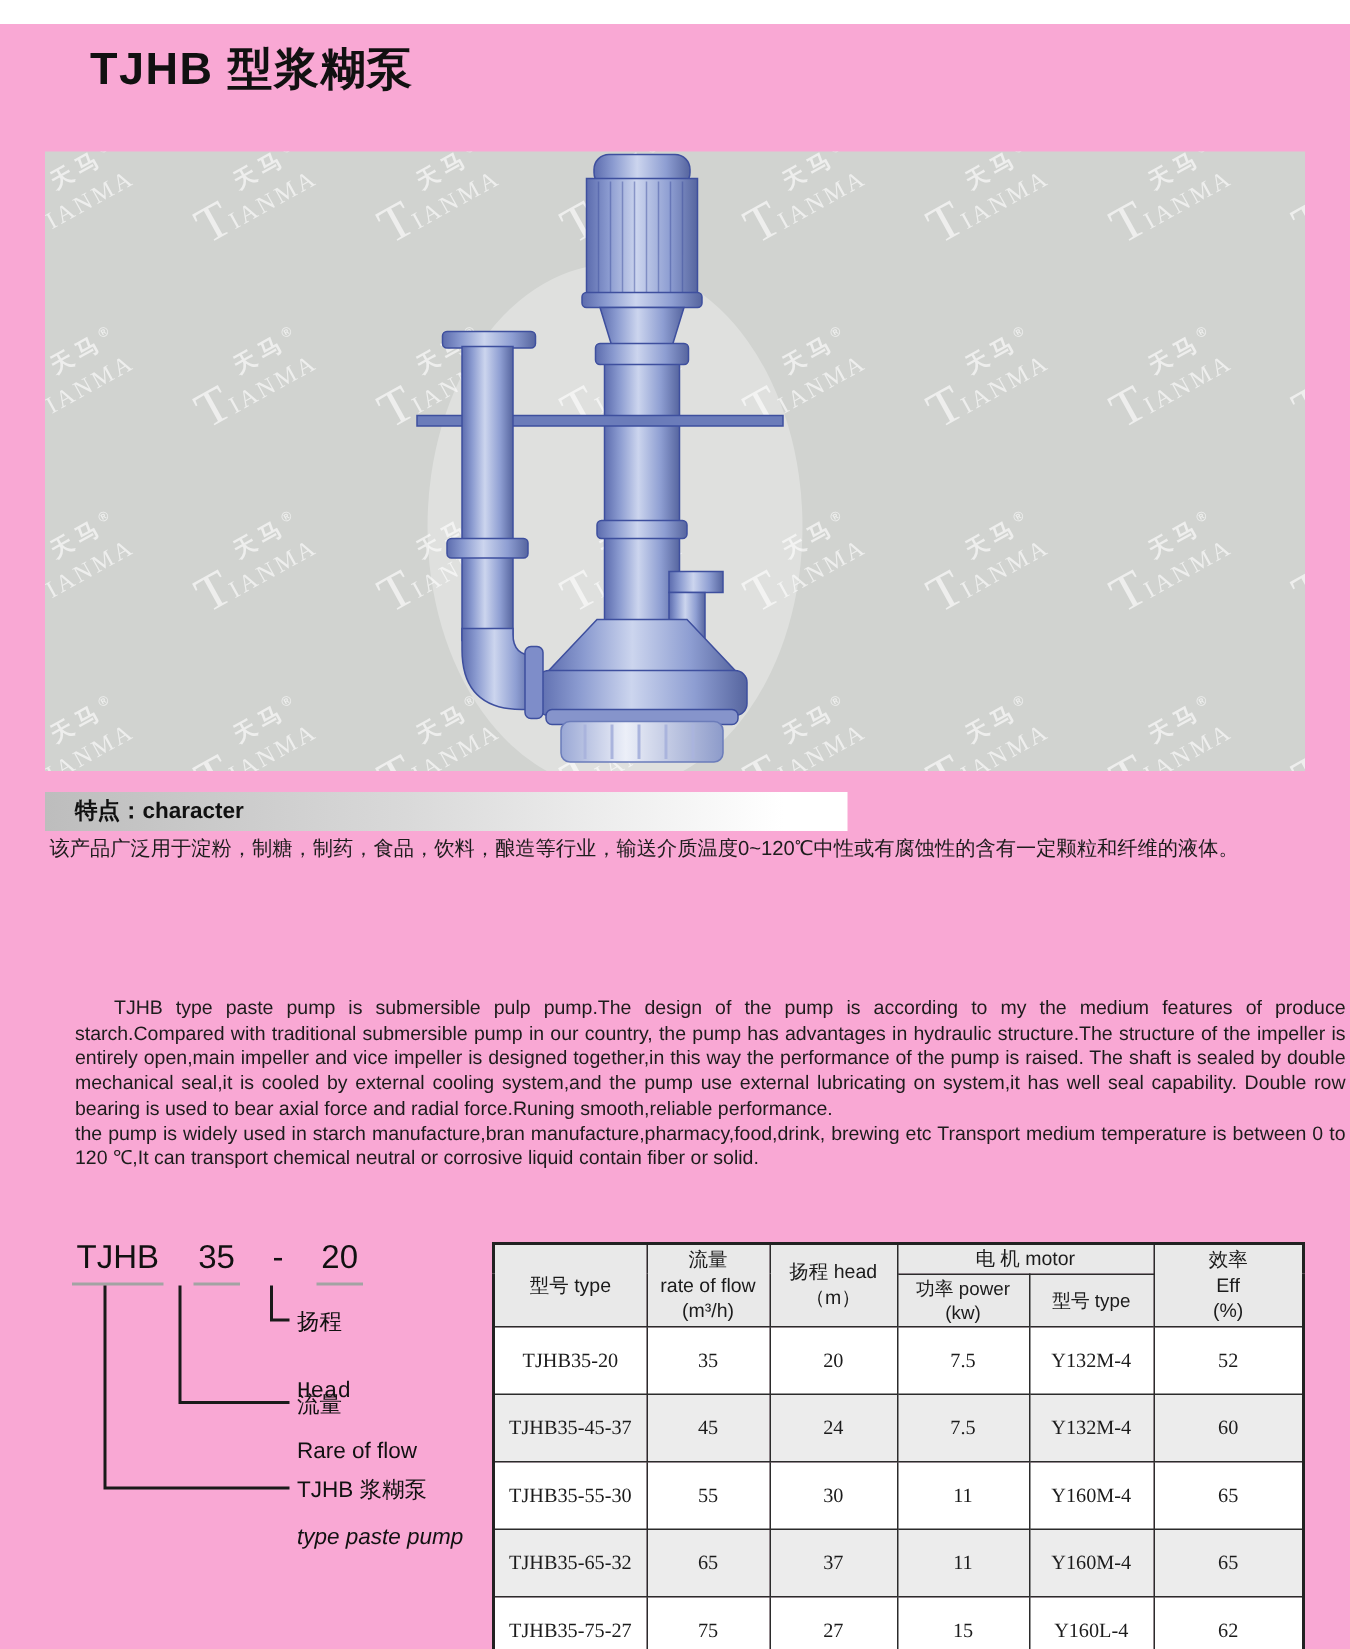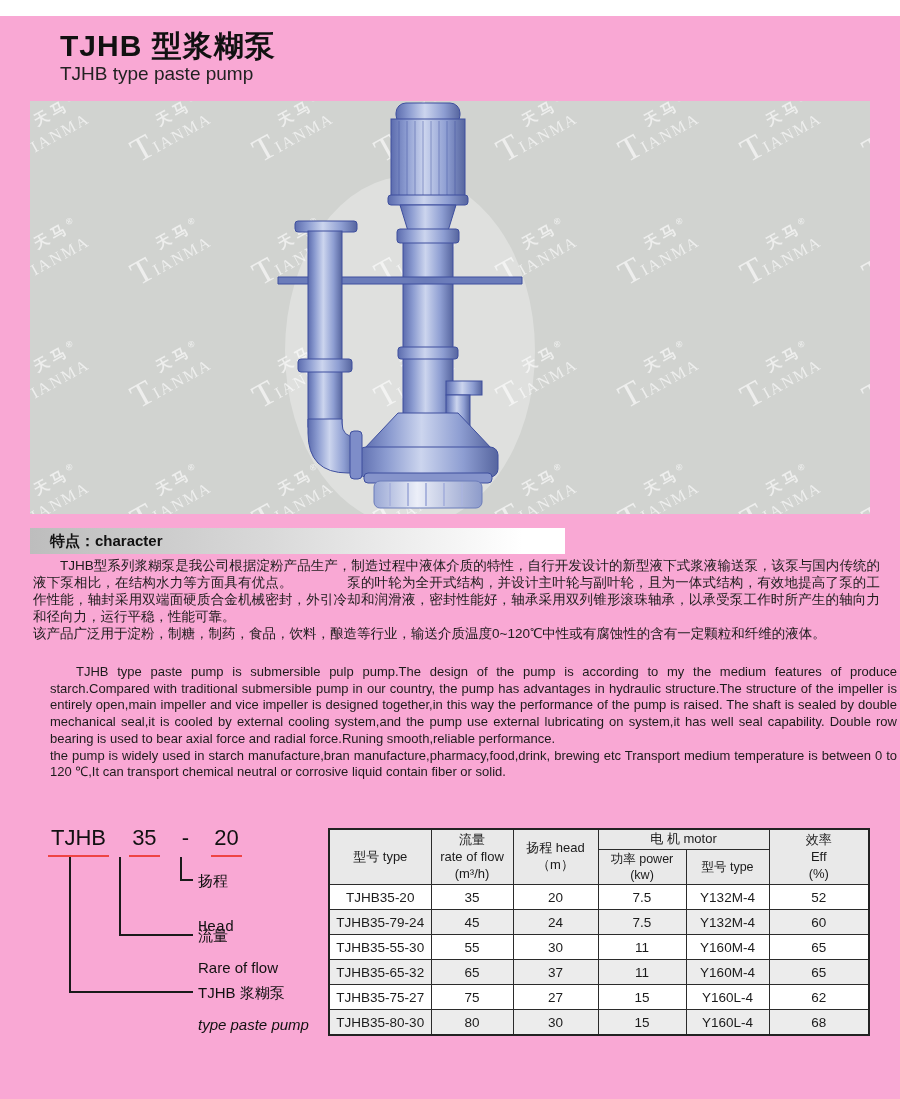--- a/index.html
+++ b/index.html
@@ -27,43 +27,42 @@
   .bar-performance { left:422px; top:764px; width:450px; }
 
   
   .cn-text { position:absolute; left:33px; top:541px; width:847px; font-size:13.5px; line-height:17px; text-align:justify; color:#1c1c1c; }
   .en-text { position:absolute; left:50px; top:648px; width:847px; font-size:13px;  line-height:16.7px; text-align:justify; color:#1c1c1c; }
   .indent { text-indent:2em; }
 
   
   .diagram { position:absolute; left:40px; top:805px; width:300px; height:260px; }
   .code-row { position:absolute; left:8px; top:4px; font-size:22px; color:#111; white-space:nowrap; }
-  .code-seg { display:inline-block; border-bottom:2px solid #ef4444; padding:0 3px 4px 3px; }
+  .code-seg { display:inline-block; border-bottom:2px solid #a3a3a3; padding:0 3px 4px 3px; }
   .code-gap { display:inline-block; padding:0 2px 4px 2px; }
   .mr { margin-right:14px; }
   .diagram-lines { position:absolute; left:0; top:0; }
   .dlabel { position:absolute; font-size:15px; color:#111; white-space:nowrap; }
 
   
   .perf-table { position:absolute; left:328px; top:812px; width:540px; border-collapse:collapse; border:2px solid #222;
                 font-size:13.5px; color:#1b1b1b; table-layout:fixed; }
   .perf-table th, .perf-table td { border:1.5px solid #2b2b2b; text-align:center; vertical-align:middle; padding:1px 0; }
   .perf-table thead th { background:#e9e9e9; font-weight:400; line-height:1.3; font-size:13px; }
   .perf-table thead .sub { font-size:12.5px; height:34px; }
-  .perf-table tbody td { height:25px; background:#ffffff; }
+  .perf-table tbody td { height:45px; background:#ffffff;font-family:Liberation Serif, serif; }
   .perf-table tbody tr:nth-child(even) td { background:#ececec; }
   .hline { display:block; }
 </style>
 </head>
 <body>
 
 <div class="page">
 
   <div class="title-cn">TJHB 型浆糊泵</div>
-  <div class="title-en">TJHB type paste pump</div>
 
   <div class="photo">
     <div id="wm-layer">
         <div class="wm" style="left: -30px; top: -5px;">
           <div class="wm-cn">天马<span class="wm-reg">®</span></div>
           <div class="wm-en"><span class="wm-T">T</span>IANMA</div>
         </div>
         <div class="wm" style="left: 92px; top: -5px;">
           <div class="wm-cn">天马<span class="wm-reg">®</span></div>
           <div class="wm-en"><span class="wm-T">T</span>IANMA</div>
@@ -248,21 +247,20 @@
       </g>
       <rect x="128" y="94" width="80" height="10" rx="3" fill="url(#cyl)" stroke="#3e4f9e" stroke-width="1"></rect>
       <path d="M140,104 L196,104 L188,130 L148,130 Z" fill="url(#cyl)" stroke="#3e4f9e" stroke-width="1"></path>
       <rect x="137" y="128" width="62" height="14" rx="3" fill="url(#cyl)" stroke="#3e4f9e" stroke-width="1"></rect>
     </svg>
   </div>
 
   <div class="bar bar-character">特点：character</div>
 
   <div class="cn-text">
-    <p class="indent">TJHB型系列浆糊泵是我公司根据淀粉产品生产，制造过程中液体介质的特性，自行开发设计的新型液下式浆液输送泵，该泵与国内传统的液下泵相比，在结构水力等方面具有优点。　　　　泵的叶轮为全开式结构，并设计主叶轮与副叶轮，且为一体式结构，有效地提高了泵的工作性能，轴封采用双端面硬质合金机械密封，外引冷却和润滑液，密封性能好，轴承采用双列锥形滚珠轴承，以承受泵工作时所产生的轴向力和径向力，运行平稳，性能可靠。</p>
     <p>该产品广泛用于淀粉，制糖，制药，食品，饮料，酿造等行业，输送介质温度0~120℃中性或有腐蚀性的含有一定颗粒和纤维的液体。</p>
   </div>
 
   <div class="en-text">
     <p class="indent">TJHB type paste pump is submersible pulp pump.The design of the pump is according to my the medium features of produce starch.Compared with traditional submersible pump in our country, the pump has advantages in hydraulic structure.The structure of the impeller is entirely open,main impeller and vice impeller is designed together,in this way the performance of the pump is raised. The shaft is sealed by double mechanical seal,it is cooled by external cooling system,and the pump use external lubricating on system,it has well seal capability. Double row bearing is used to  bear axial force and radial force.Runing smooth,reliable performance.</p>
     <p>the pump is widely used in starch manufacture,bran manufacture,pharmacy,food,drink, brewing etc  Transport medium temperature is between 0 to 120 ℃,It can transport chemical neutral or corrosive liquid contain fiber or solid.</p>
   </div>
 
 
   <div class="diagram">
@@ -323,21 +321,21 @@
     <tbody id="perf-body">
         <tr>
           <td>TJHB35-20</td>
           <td>35</td>
           <td>20</td>
           <td>7.5</td>
           <td>Y132M-4</td>
           <td>52</td>
         </tr>
         <tr>
-          <td>TJHB35-79-24</td>
+          <td>TJHB35-45-37</td>
           <td>45</td>
           <td>24</td>
           <td>7.5</td>
           <td>Y132M-4</td>
           <td>60</td>
         </tr>
         <tr>
           <td>TJHB35-55-30</td>
           <td>55</td>
           <td>30</td>

